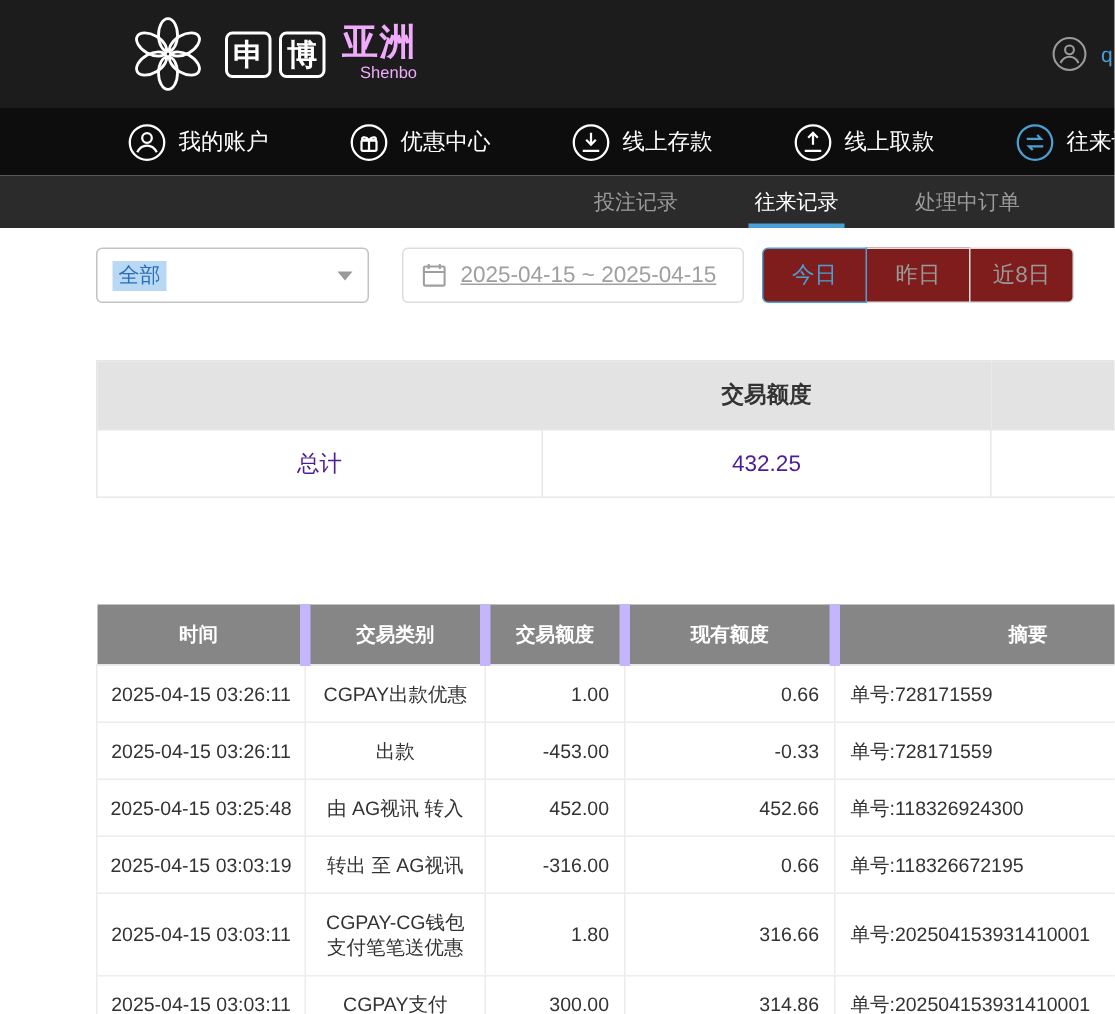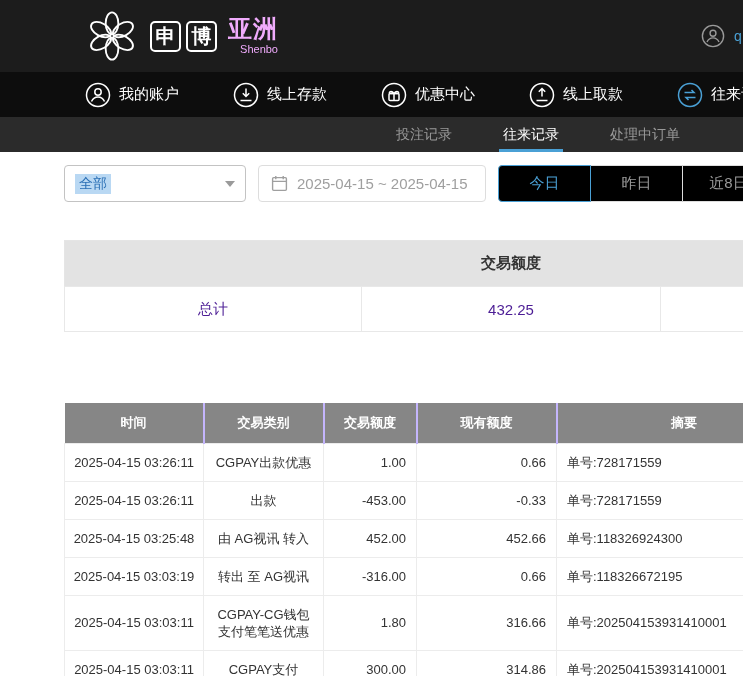--- a/index.html
+++ b/index.html
@@ -34,36 +34,36 @@
   .tab.active { color:#fff; }
   .tab.active:after { content:""; position:absolute; bottom:0; left:-4px; right:-4px; height:3px; background:#4aa0d5; }
 
   .content { margin-left:64px; width:746px; }
 
   
   .filters { display:flex; margin-top:13px; height:37px; }
   .dropdown { width:182px; border:1px solid #c3c3c3; border-radius:4px; display:flex; align-items:center; padding:0 10px; position:relative; background:#fff; cursor:pointer; }
   .dropdown-value { font-size:14px; background:#b9d8f3; color:#2a6fb5; padding:1px 4px; }
   .dropdown-arrow { position:absolute; right:10px; width:0; height:0; border-left:5px solid transparent; border-right:5px solid transparent; border-top:6px solid #9a9a9a; }
-  .datepicker { width:228px; margin-left:12px; border:1px solid #ddd; border-radius:4px; display:flex; align-items:center; gap:9px; padding:0 12px; color:#9f9f9f; font-size:15px; background:#fff; cursor:pointer; white-space:nowrap; }
+  .datepicker { width:228px; margin-left:22px; border:1px solid #ddd; border-radius:4px; display:flex; align-items:center; gap:9px; padding:0 12px; color:#9f9f9f; font-size:15px; background:#fff; cursor:pointer; white-space:nowrap;text-decoration:underline; }
   .cal-icon { width:17px; height:17px; flex:0 0 auto; }
   .quick-group { display:flex; margin-left:12px; }
-  .quick-btn { width:93px; border:1px solid #ddd; background:#000000; color:#9a9a9a; font-size:15px; display:flex; align-items:center; justify-content:center; cursor:pointer; margin-left:-1px; }
+  .quick-btn { width:70px; border:1px solid #ddd; background:#7f1d1d; color:#9a9a9a; font-size:15px; display:flex; align-items:center; justify-content:center; cursor:pointer; margin-left:-1px; }
   .quick-btn:first-child { border-radius:4px 0 0 4px; margin-left:0; }
   .quick-btn:last-child { border-radius:0 4px 4px 0; }
   .quick-btn.active { border-color:#4aa0d5; color:#4aa0d5; position:relative; z-index:1; }
 
   
   .summary { margin-top:38px; border-collapse:collapse; table-layout:fixed; width:746px; border:1px solid #e5e5e5; }
   .summary th { background:#e3e3e3; height:46px; font-size:15px; color:#333; font-weight:bold; }
   .summary td { height:45px; text-align:center; font-size:15px; color:#4c1d95; border:1px solid #e8e8e8; background:#fff; }
 
   
   .maintable { margin-top:71px; border-collapse:collapse; table-layout:fixed; width:746px; }
-  .maintable thead th { background:#868686; color:#fff; height:40px; font-size:13px; font-weight:bold; border-right:2px solid #c4b5fd; text-align:center; }
+  .maintable thead th { background:#868686; color:#fff; height:40px; font-size:13px; font-weight:bold; border-right:7px solid #c4b5fd; text-align:center; }
   .maintable thead th:last-child { border-right:none; }
   .maintable tbody td { background:#fff; border:1px solid #ececec; font-size:13px; color:#333; padding:10px; line-height:17px; word-break:break-all; }
   .maintable td.col-time { text-align:center; padding:10px 4px; white-space:nowrap; }
   .maintable td.col-type { text-align:center; }
   .maintable td.col-amount, .maintable td.col-balance { text-align:right; }
   .maintable td.col-memo { text-align:left; white-space:nowrap; }
 </style>
 </head>
 <body>
 
@@ -110,31 +110,31 @@
           <span class="nav-icon"><svg viewBox="0 0 26 26" fill="none" stroke="currentColor" stroke-width="1.5">
               <circle cx="13" cy="13" r="11.5"></circle>
               <circle cx="13" cy="10" r="3.2"></circle>
               <path d="M6.5 19.5c1.4-3 3.8-4.5 6.5-4.5s5.1 1.5 6.5 4.5"></path>
             </svg></span>
           <span>我的账户</span>
         </div>
         <div class="nav-item">
           <span class="nav-icon"><svg viewBox="0 0 26 26" fill="none" stroke="currentColor" stroke-width="1.5">
               <circle cx="13" cy="13" r="11.5"></circle>
-              <path d="M13 6.5v8M9.8 11.2l3.2 3.3 3.2-3.3M7.5 18.5h11"></path>
-            </svg></span>
-          <span>线上存款</span>
-        </div>
-        <div class="nav-item">
-          <span class="nav-icon"><svg viewBox="0 0 26 26" fill="none" stroke="currentColor" stroke-width="1.5">
-              <circle cx="13" cy="13" r="11.5"></circle>
               <rect x="8" y="11.5" width="10" height="7" rx="1"></rect>
               <path d="M8 11.5h10M13 11.5v7M13 11.5c-2.5-3.5-6-1.5-4 0M13 11.5c2.5-3.5 6-1.5 4 0"></path>
             </svg></span>
           <span>优惠中心</span>
+        </div>
+        <div class="nav-item">
+          <span class="nav-icon"><svg viewBox="0 0 26 26" fill="none" stroke="currentColor" stroke-width="1.5">
+              <circle cx="13" cy="13" r="11.5"></circle>
+              <path d="M13 6.5v8M9.8 11.2l3.2 3.3 3.2-3.3M7.5 18.5h11"></path>
+            </svg></span>
+          <span>线上存款</span>
         </div>
         <div class="nav-item">
           <span class="nav-icon"><svg viewBox="0 0 26 26" fill="none" stroke="currentColor" stroke-width="1.5">
               <circle cx="13" cy="13" r="11.5"></circle>
               <path d="M13 14.5v-8M9.8 9.8L13 6.5l3.2 3.3M7.5 18.5h11"></path>
             </svg></span>
           <span>线上取款</span>
         </div>
         <div class="nav-item active">
           <span class="nav-icon"><svg viewBox="0 0 26 26" fill="none" stroke="currentColor" stroke-width="1.5">

